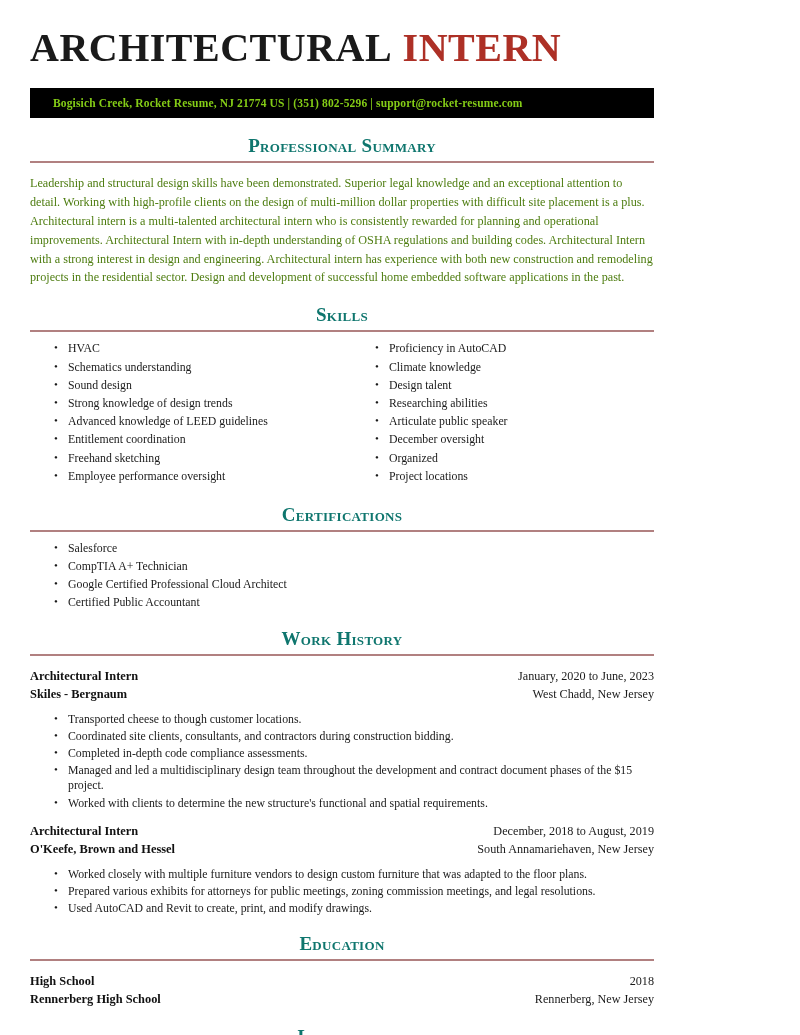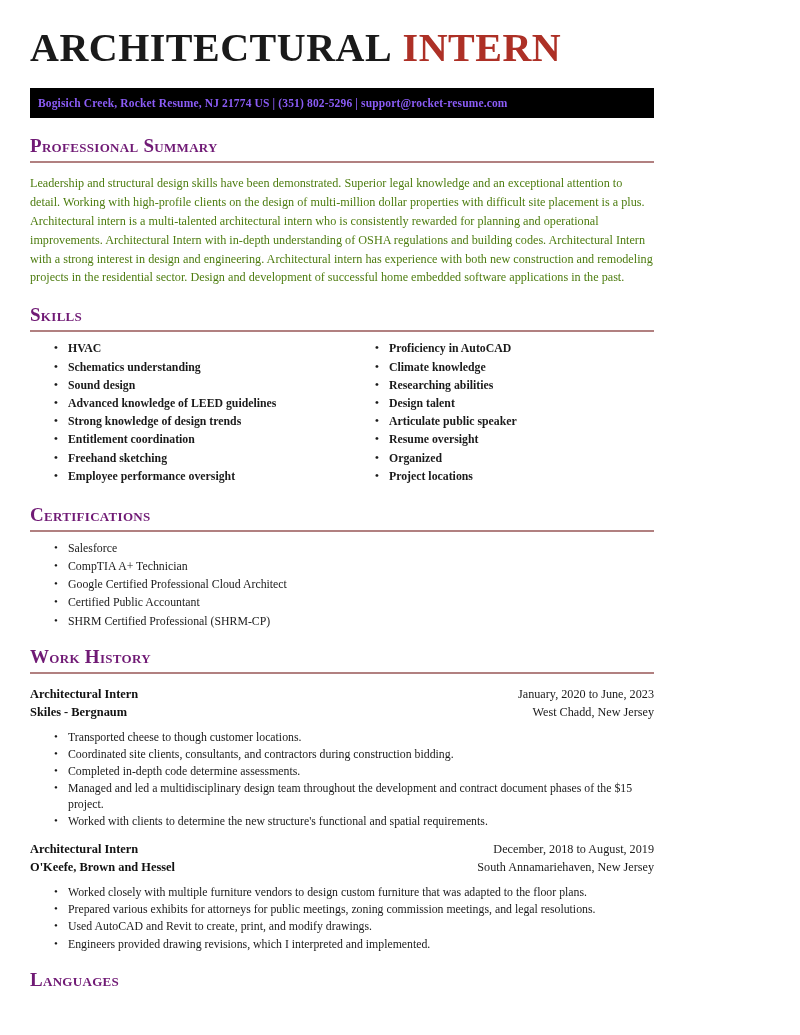--- a/index.html
+++ b/index.html
@@ -31,42 +31,43 @@
     line-height: 1;
     padding-top: 28px;
     white-space: nowrap;
   }
   .name-title .first { color: #1a1a1a; }
   .name-title .last  { color: #AD3026; }
 
   .contact-bar {
     margin-top: 20px;
     background: #000000;
-    color: #8b5cf6;
+    color: #84cc16;
     height: 30px;
     display: flex;
     align-items: center;
-    padding-left: 8px;
+    padding-left: 23px;
   }
   .contact-bar .contact-text {
     font-size: 11.5px;
     font-weight: bold;
     letter-spacing: 0.15px;
     font-family: "Liberation Serif", "DejaVu Serif", serif;
   }
 
   
   .section { margin-top: 18px; }
   .section-heading {
     font-size: 19px;
     font-weight: bold;
     font-variant: small-caps;
     letter-spacing: 0.3px;
     line-height: 1.05;
-    color: #701a75;
+    color: #0f766e;
+    text-align: center;
   }
   .rule {
     border: 0;
     border-top: 2px solid #B18080;
     margin: 5px 0 0 0;
     height: 0;
   }
 
   
   .summary-text {
@@ -96,21 +97,20 @@
     position: absolute;
     left: 0;
     top: -1px;
     font-size: 11px;
     color: #1a1a1a;
   }
 
   .two-col {
     display: flex;
     gap: 14px;
-    font-weight: bold;
   }
   .two-col > ul { width: 50%; box-sizing: border-box; }
   .two-col > ul.col-right { padding-left: 26px; }
 
   
   .entry { margin-top: 12px; }
   .entry-row {
     display: flex;
     justify-content: space-between;
     align-items: baseline;
@@ -154,90 +154,102 @@
   </div>
 
   <div class="section">
     <div class="section-heading">Skills</div>
     <hr class="rule">
     <div class="two-col">
       <ul class="bullets col-left">
         <li>HVAC</li>
         <li>Schematics understanding</li>
         <li>Sound design</li>
+        <li>Strong knowledge of design trends</li>
         <li>Advanced knowledge of LEED guidelines</li>
-        <li>Strong knowledge of design trends</li>
         <li>Entitlement coordination</li>
         <li>Freehand sketching</li>
         <li>Employee performance oversight</li>
       </ul>
       <ul class="bullets col-right">
         <li>Proficiency in AutoCAD</li>
         <li>Climate knowledge</li>
+        <li>Design talent</li>
         <li>Researching abilities</li>
-        <li>Design talent</li>
         <li>Articulate public speaker</li>
-        <li>Resume oversight</li>
+        <li>December oversight</li>
         <li>Organized</li>
         <li>Project locations</li>
       </ul>
     </div>
   </div>
 
   <div class="section">
     <div class="section-heading">Certifications</div>
     <hr class="rule">
     <ul class="bullets">
       <li>Salesforce</li>
       <li>CompTIA A+ Technician</li>
       <li>Google Certified Professional Cloud Architect</li>
       <li>Certified Public Accountant</li>
-      <li>SHRM Certified Professional (SHRM-CP)</li>
     </ul>
   </div>
 
   <div class="section">
     <div class="section-heading">Work History</div>
     <hr class="rule">
 
     <div class="entry">
       <div class="entry-row">
         <span class="left">Architectural Intern</span>
         <span class="right">January, 2020 to June, 2023</span>
       </div>
       <div class="entry-row">
         <span class="left">Skiles - Bergnaum</span>
         <span class="right italic">West Chadd, New Jersey</span>
       </div>
       <ul class="bullets">
         <li>Transported cheese to though customer locations.</li>
         <li>Coordinated site clients, consultants, and contractors during construction bidding.</li>
-        <li>Completed in-depth code determine assessments.</li>
+        <li>Completed in-depth code compliance assessments.</li>
         <li>Managed and led a multidisciplinary design team throughout the development and contract document phases of the $15 project.</li>
         <li>Worked with clients to determine the new structure's functional and spatial requirements.</li>
       </ul>
     </div>
 
     <div class="entry">
       <div class="entry-row">
         <span class="left">Architectural Intern</span>
         <span class="right">December, 2018 to August, 2019</span>
       </div>
       <div class="entry-row">
         <span class="left">O'Keefe, Brown and Hessel</span>
         <span class="right italic">South Annamariehaven, New Jersey</span>
       </div>
       <ul class="bullets">
         <li>Worked closely with multiple furniture vendors to design custom furniture that was adapted to the floor plans.</li>
         <li>Prepared various exhibits for attorneys for public meetings, zoning commission meetings, and legal resolutions.</li>
         <li>Used AutoCAD and Revit to create, print, and modify drawings.</li>
-        <li>Engineers provided drawing revisions, which I interpreted and implemented.</li>
-      </ul>
-    </div>
-  </div>
-
+      </ul>
+    </div>
+  </div>
+
+  <div class="section">
+    <div class="section-heading">Education</div>
+    <hr class="rule">
+    <div class="edu-entry">
+      <div class="entry-row">
+        <span class="left">High School</span>
+        <span class="right">2018</span>
+      </div>
+      <div class="entry-row">
+        <span class="left">Rennerberg High School</span>
+        <span class="right italic">Rennerberg, New Jersey</span>
+      </div>
+    </div>
+  </div>
 
   <div class="section">
     <div class="section-heading">Languages</div>
 
   </div>
 
 </div>
 
 </body></html>

